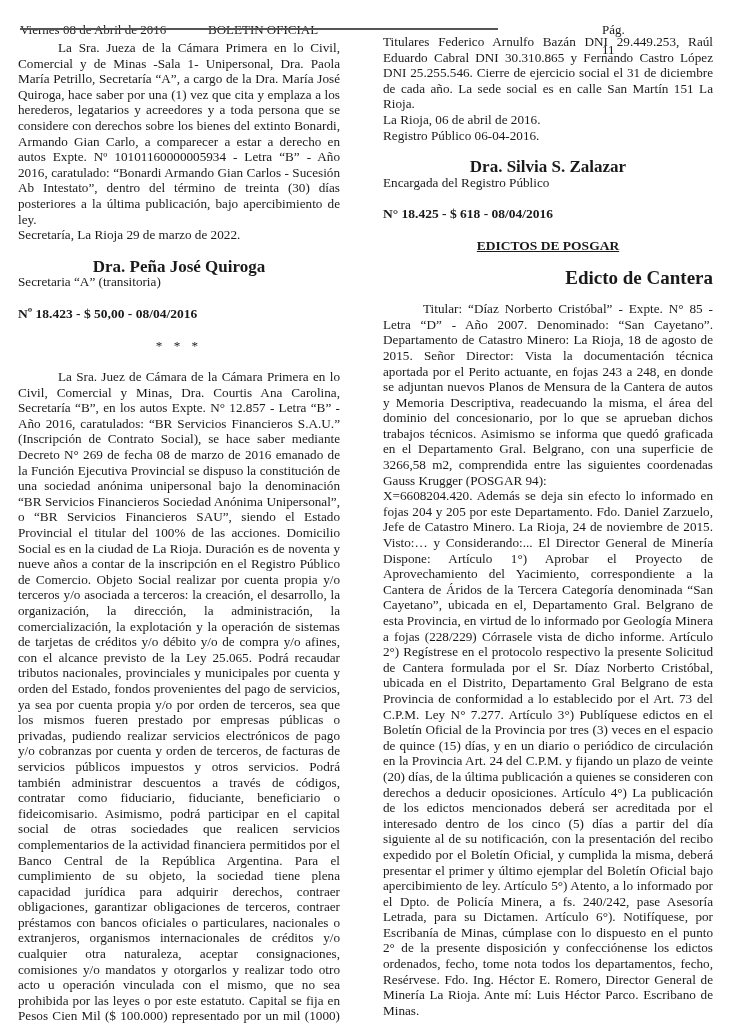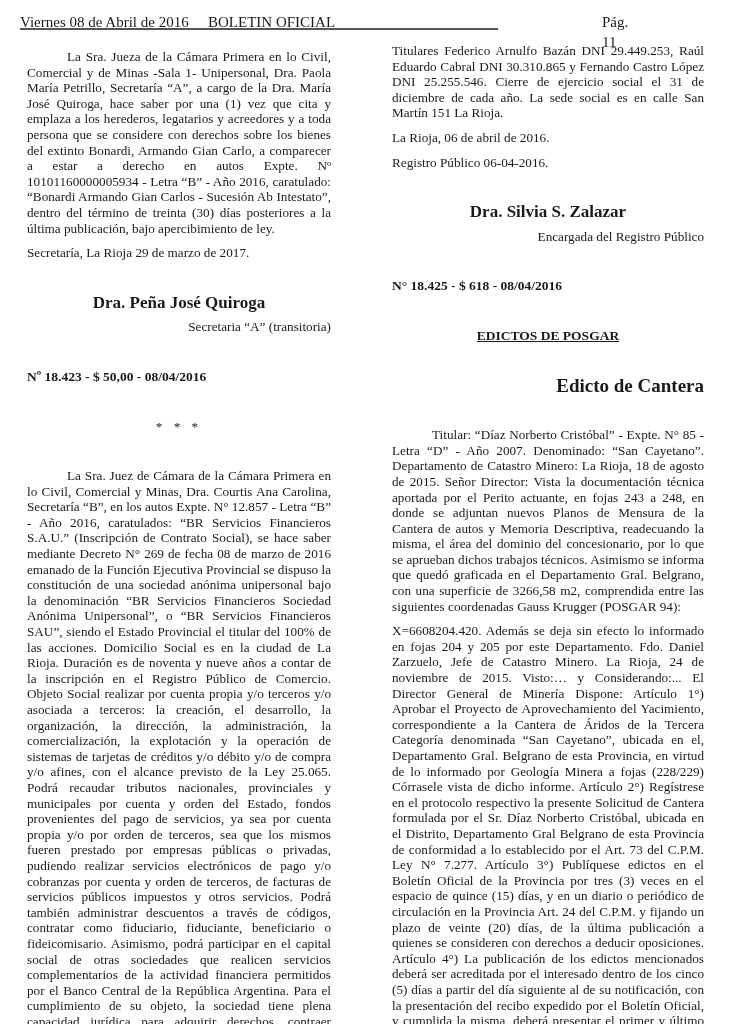--- a/index.html
+++ b/index.html
@@ -2,40 +2,40 @@
 <html><head>
 <meta charset="utf-8">
 <style>
   html, body { margin: 0; padding: 0; background: #ffffff; }
   body {
     width: 747px; height: 1024px; overflow: hidden; position: relative;
     font-family: "Liberation Serif", "DejaVu Serif", serif;
     color: #1a1a1a;
   }
   .header {
-    position: absolute; left: 20px; top: 12px; width: 478px; height: 20px;
-    font-size: 15px; line-height: 20px;
+    position: absolute; left: 20px; top: 20px; width: 478px; height: 20px;
+    font-size: 13px; line-height: 20px;
   }
   .header .date { position: absolute; left: 0; top: 0; }
   .header .title { position: absolute; left: 188px; top: 0; }
   .header .page { position: absolute; left: 582px; top: 0; }
   .header-rule {
     position: absolute; left: 20px; top: 28px; width: 478px; height: 0;
     border-top: 2px solid #555;
   }
   .col {
     position: absolute; top: 40px;
     font-size: 13.2px; line-height: 15.6px;
   }
   .col-left { left: 18px; width: 322px; }
   .col-right { left: 383px; width: 330px; top: 34px; }
-  p { margin: 9px; text-align: justify; }
+  p { margin: 0; text-align: justify; }
   .indent { text-indent: 40px; }
   .sig-name { font-weight: bold; text-align: center; font-size: 17px; }
-  .sig-role { text-align: right; }
+  .sig-role { text-align: left; }
   .ref { font-weight: bold; font-size: 13.5px; }
   .stars { text-align: center; letter-spacing: 4px; }
   .section-title { text-align: center; font-weight: bold; text-decoration: underline; font-size: 13.5px; }
   .sub-title { text-align: right; font-weight: bold; font-size: 19px; }
   .coords { display: grid; grid-template-columns: 1fr 1fr 1fr; }
   .coords span:nth-child(3n) { text-align: right; }
   .coords span:nth-child(3n+2) { text-align: center; }
   .gap-s { height: 16px; }
 </style>
 </head>
@@ -43,21 +43,21 @@
 
 <div class="header">
   <span class="date">Viernes 08 de Abril de 2016</span>
   <span class="title">BOLETIN OFICIAL</span>
   <span class="page">Pág. 11</span>
 </div>
 <div class="header-rule"></div>
 
 <div class="col col-left">
   <p class="indent">La Sra. Jueza de la Cámara Primera en lo Civil, Comercial y de Minas -Sala 1- Unipersonal, Dra. Paola María Petrillo, Secretaría “A”, a cargo de la Dra. María José Quiroga, hace saber por una (1) vez que cita y emplaza a los herederos, legatarios y acreedores y a toda persona que se considere con derechos sobre los bienes del extinto Bonardi, Armando Gian Carlo, a comparecer a estar a derecho en autos Expte. Nº 10101160000005934 - Letra “B” - Año 2016, caratulado: “Bonardi Armando Gian Carlos - Sucesión Ab Intestato”, dentro del término de treinta (30) días posteriores a la última publicación, bajo apercibimiento de ley.</p>
-  <p>Secretaría, La Rioja 29 de marzo de 2017.</p>
+  <p>Secretaría, La Rioja 29 de marzo de 2022.</p>
   <div class="gap-s"></div>
   <p class="sig-name">Dra. Peña José Quiroga</p>
   <p class="sig-role">Secretaria “A” (transitoria)</p>
   <div class="gap-s"></div>
   <p class="ref">Nº 18.423 - $ 50,00 - 08/04/2016</p>
   <div class="gap-s"></div>
   <p class="stars">* * *</p>
   <div class="gap-s"></div>
   <p class="indent">La Sra. Juez de Cámara de la Cámara Primera en lo Civil, Comercial y Minas, Dra. Courtis Ana Carolina, Secretaría “B”, en los autos Expte. N° 12.857 - Letra “B” - Año 2016, caratulados: “BR Servicios Financieros S.A.U.” (Inscripción de Contrato Social), se hace saber mediante Decreto N° 269 de fecha 08 de marzo de 2016 emanado de la Función Ejecutiva Provincial se dispuso la constitución de una sociedad anónima unipersonal bajo la denominación “BR Servicios Financieros Sociedad Anónima Unipersonal”, o “BR Servicios Financieros SAU”, siendo el Estado Provincial el titular del 100% de las acciones. Domicilio Social es en la ciudad de La Rioja. Duración es de noventa y nueve años a contar de la inscripción en el Registro Público de Comercio. Objeto Social realizar por cuenta propia y/o terceros y/o asociada a terceros: la creación, el desarrollo, la organización, la dirección, la administración, la comercialización, la explotación y la operación de sistemas de tarjetas de créditos y/o débito y/o de compra y/o afines, con el alcance previsto de la Ley 25.065. Podrá recaudar tributos nacionales, provinciales y municipales por cuenta y orden del Estado, fondos provenientes del pago de servicios, ya sea por cuenta propia y/o por orden de terceros, sea que los mismos fueren prestado por empresas públicas o privadas, pudiendo realizar servicios electrónicos de pago y/o cobranzas por cuenta y orden de terceros, de facturas de servicios públicos impuestos y otros servicios. Podrá también administrar descuentos a través de códigos, contratar como fiduciario, fiduciante, beneficiario o fideicomisario. Asimismo, podrá participar en el capital social de otras sociedades que realicen servicios complementarios de la actividad financiera permitidos por el Banco Central de la República Argentina. Para el cumplimiento de su objeto, la sociedad tiene plena capacidad jurídica para adquirir derechos, contraer obligaciones, garantizar obligaciones de terceros, contraer préstamos con bancos oficiales o particulares, nacionales o extranjeros, organismos internacionales de créditos y/o cualquier otra naturaleza, aceptar consignaciones, comisiones y/o mandatos y otorgarlos y realizar todo otro acto u operación vinculada con el mismo, que no sea prohibida por las leyes o por este estatuto. Capital se fija en Pesos Cien Mil ($ 100.000) representado por un mil (1000) acciones ordinarias. Acciones el cien por ciento (100%) del capital social se compone de una clase única siendo el único propietario de las mismas el Estado Provincial de La Rioja. Administración. La administración de la sociedad estará a cargo de un directorio integrado por tres directores titulares que duran un año en sus funciones siendo el Presidente Marco Antonio Maciel Steinmetz DNI 28.531.477, Director Titular Marcos Gabriel De la Fuente DNI 32.349.145 y Germán Alfredo Peña DNI 28.619.099. La fiscalización será ejercida por tres (3) síndicos titulares y tres (3) suplentes quienes duran un año en su cargo saber Síndicos</p>
 </div>

